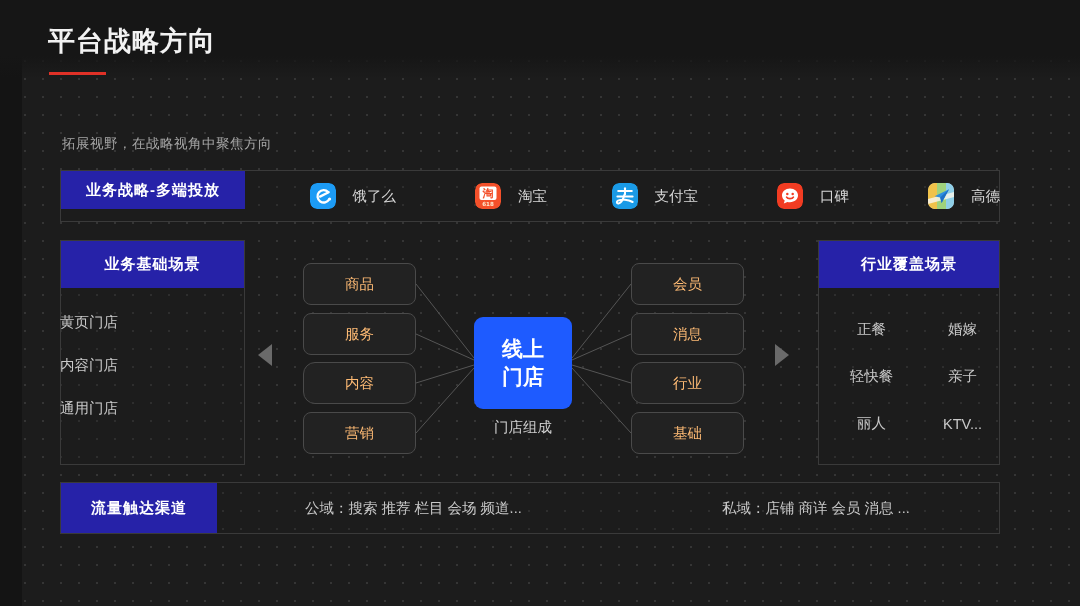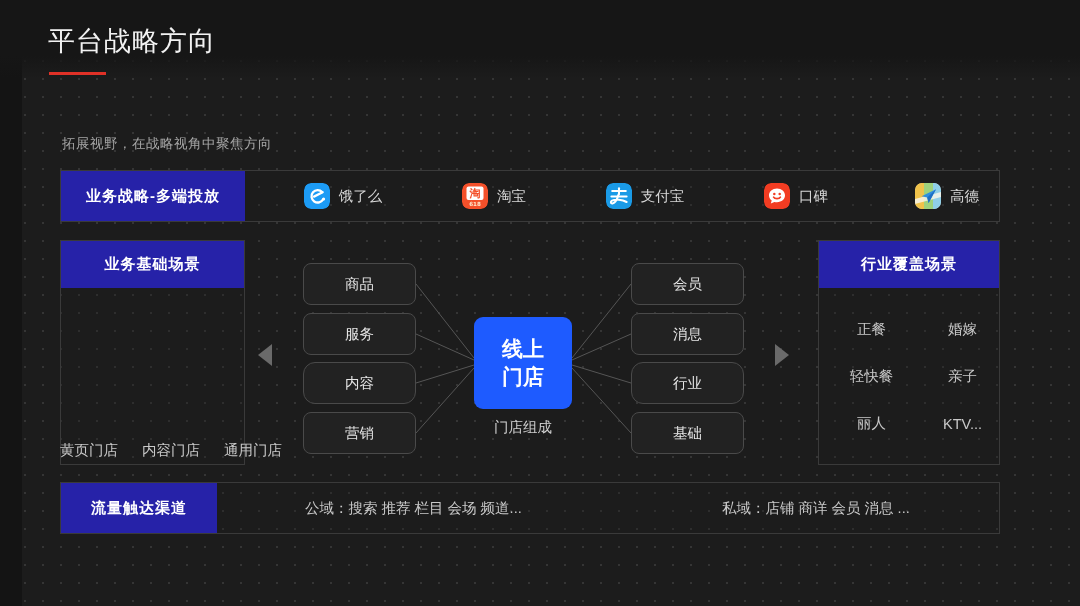--- a/index.html
+++ b/index.html
@@ -46,21 +46,21 @@
   .top-band.fade {
     background: linear-gradient(#161616 0%, #161616 72%, rgba(22,22,22,0) 100%);
   }
 
   
   .page-title {
     position: absolute;
     left: 48px;
     top: 28px;
     font-size: 27px;
-    font-weight: 400;
+    font-weight: 700;
     color: #f2f2f2;
     letter-spacing: 1px;
     line-height: 1;
     white-space: nowrap;
   }
   .title-underline {
     position: absolute;
     left: 49px;
     top: 72px;
     width: 57px;
@@ -95,35 +95,35 @@
   .blue-head span {
     color: #ffffff;
     font-weight: 700;
     font-size: 15px;
     letter-spacing: 1px;
     white-space: nowrap;
   }
 
   
   #row-channels { left: 60px; top: 170px; width: 940px; height: 52px; }
-  #row-channels-head { left: 61px; top: 171px; width: 184px; height: 50px; }
+  #row-channels-head { left: 61px; top: 171px; width: 184px; height: 38px; }
 
   .channel-list {
     position: absolute;
     left: 245px; top: 170px;
     width: 755px; height: 52px;
     display: flex;
     align-items: center;
   }
   .channel-item {
     display: flex;
     align-items: center;
-    gap: 9px;
+    gap: 17px;
     width: 151px;
-    justify-content: center;
+    justify-content: flex-end;
     padding-left: 45px;
     box-sizing: border-box;
   }
   .channel-item .label {
     font-size: 14.5px;
     color: #d6d6d6;
     white-space: nowrap;
   }
   .app-icon {
     width: 26px; height: 26px;
@@ -138,22 +138,22 @@
   #mid-left-frame  { left: 60px;  top: 240px; width: 185px; height: 225px; }
   #mid-left-head   { left: 61px;  top: 241px; width: 183px; height: 47px; }
   #mid-right-frame { left: 818px; top: 240px; width: 182px; height: 225px; }
   #mid-right-head  { left: 819px; top: 241px; width: 180px; height: 47px; }
 
   .mid-left-items {
     position: absolute;
     left: 60px; top: 295px;
     width: 185px; height: 165px;
     display: flex;
-    flex-direction: row;
-    align-items: flex-end;
+    flex-direction: column;
+    align-items: flex-start;
     justify-content: flex-start;
     gap: 24px;
     padding-top: 18px;
     box-sizing: border-box;
   }
   .mid-left-items .item {
     font-size: 14.5px;
     color: #c9c9c9;
     white-space: nowrap;
   }
@@ -190,21 +190,21 @@
   .node {
     position: absolute;
     box-sizing: border-box;
     border: 1px solid #4a4a4a;
     border-radius: 8px;
     background: #222222;
     display: flex;
     align-items: center;
     justify-content: center;
     font-size: 14.5px;
-    color: #e5e5e5;
+    color: #fdba74;
     white-space: nowrap;
   }
   .node.left  { left: 51px;  width: 113px; height: 42px; }
   .node.right { left: 379px; width: 113px; height: 42px; }
   .node.r1 { top: 23px; }
   .node.r2 { top: 73px; }
   .node.r3 { top: 122px; border-radius: 12px; }
   .node.r4 { top: 172px; text-align: center; }
 
   .center-node {

